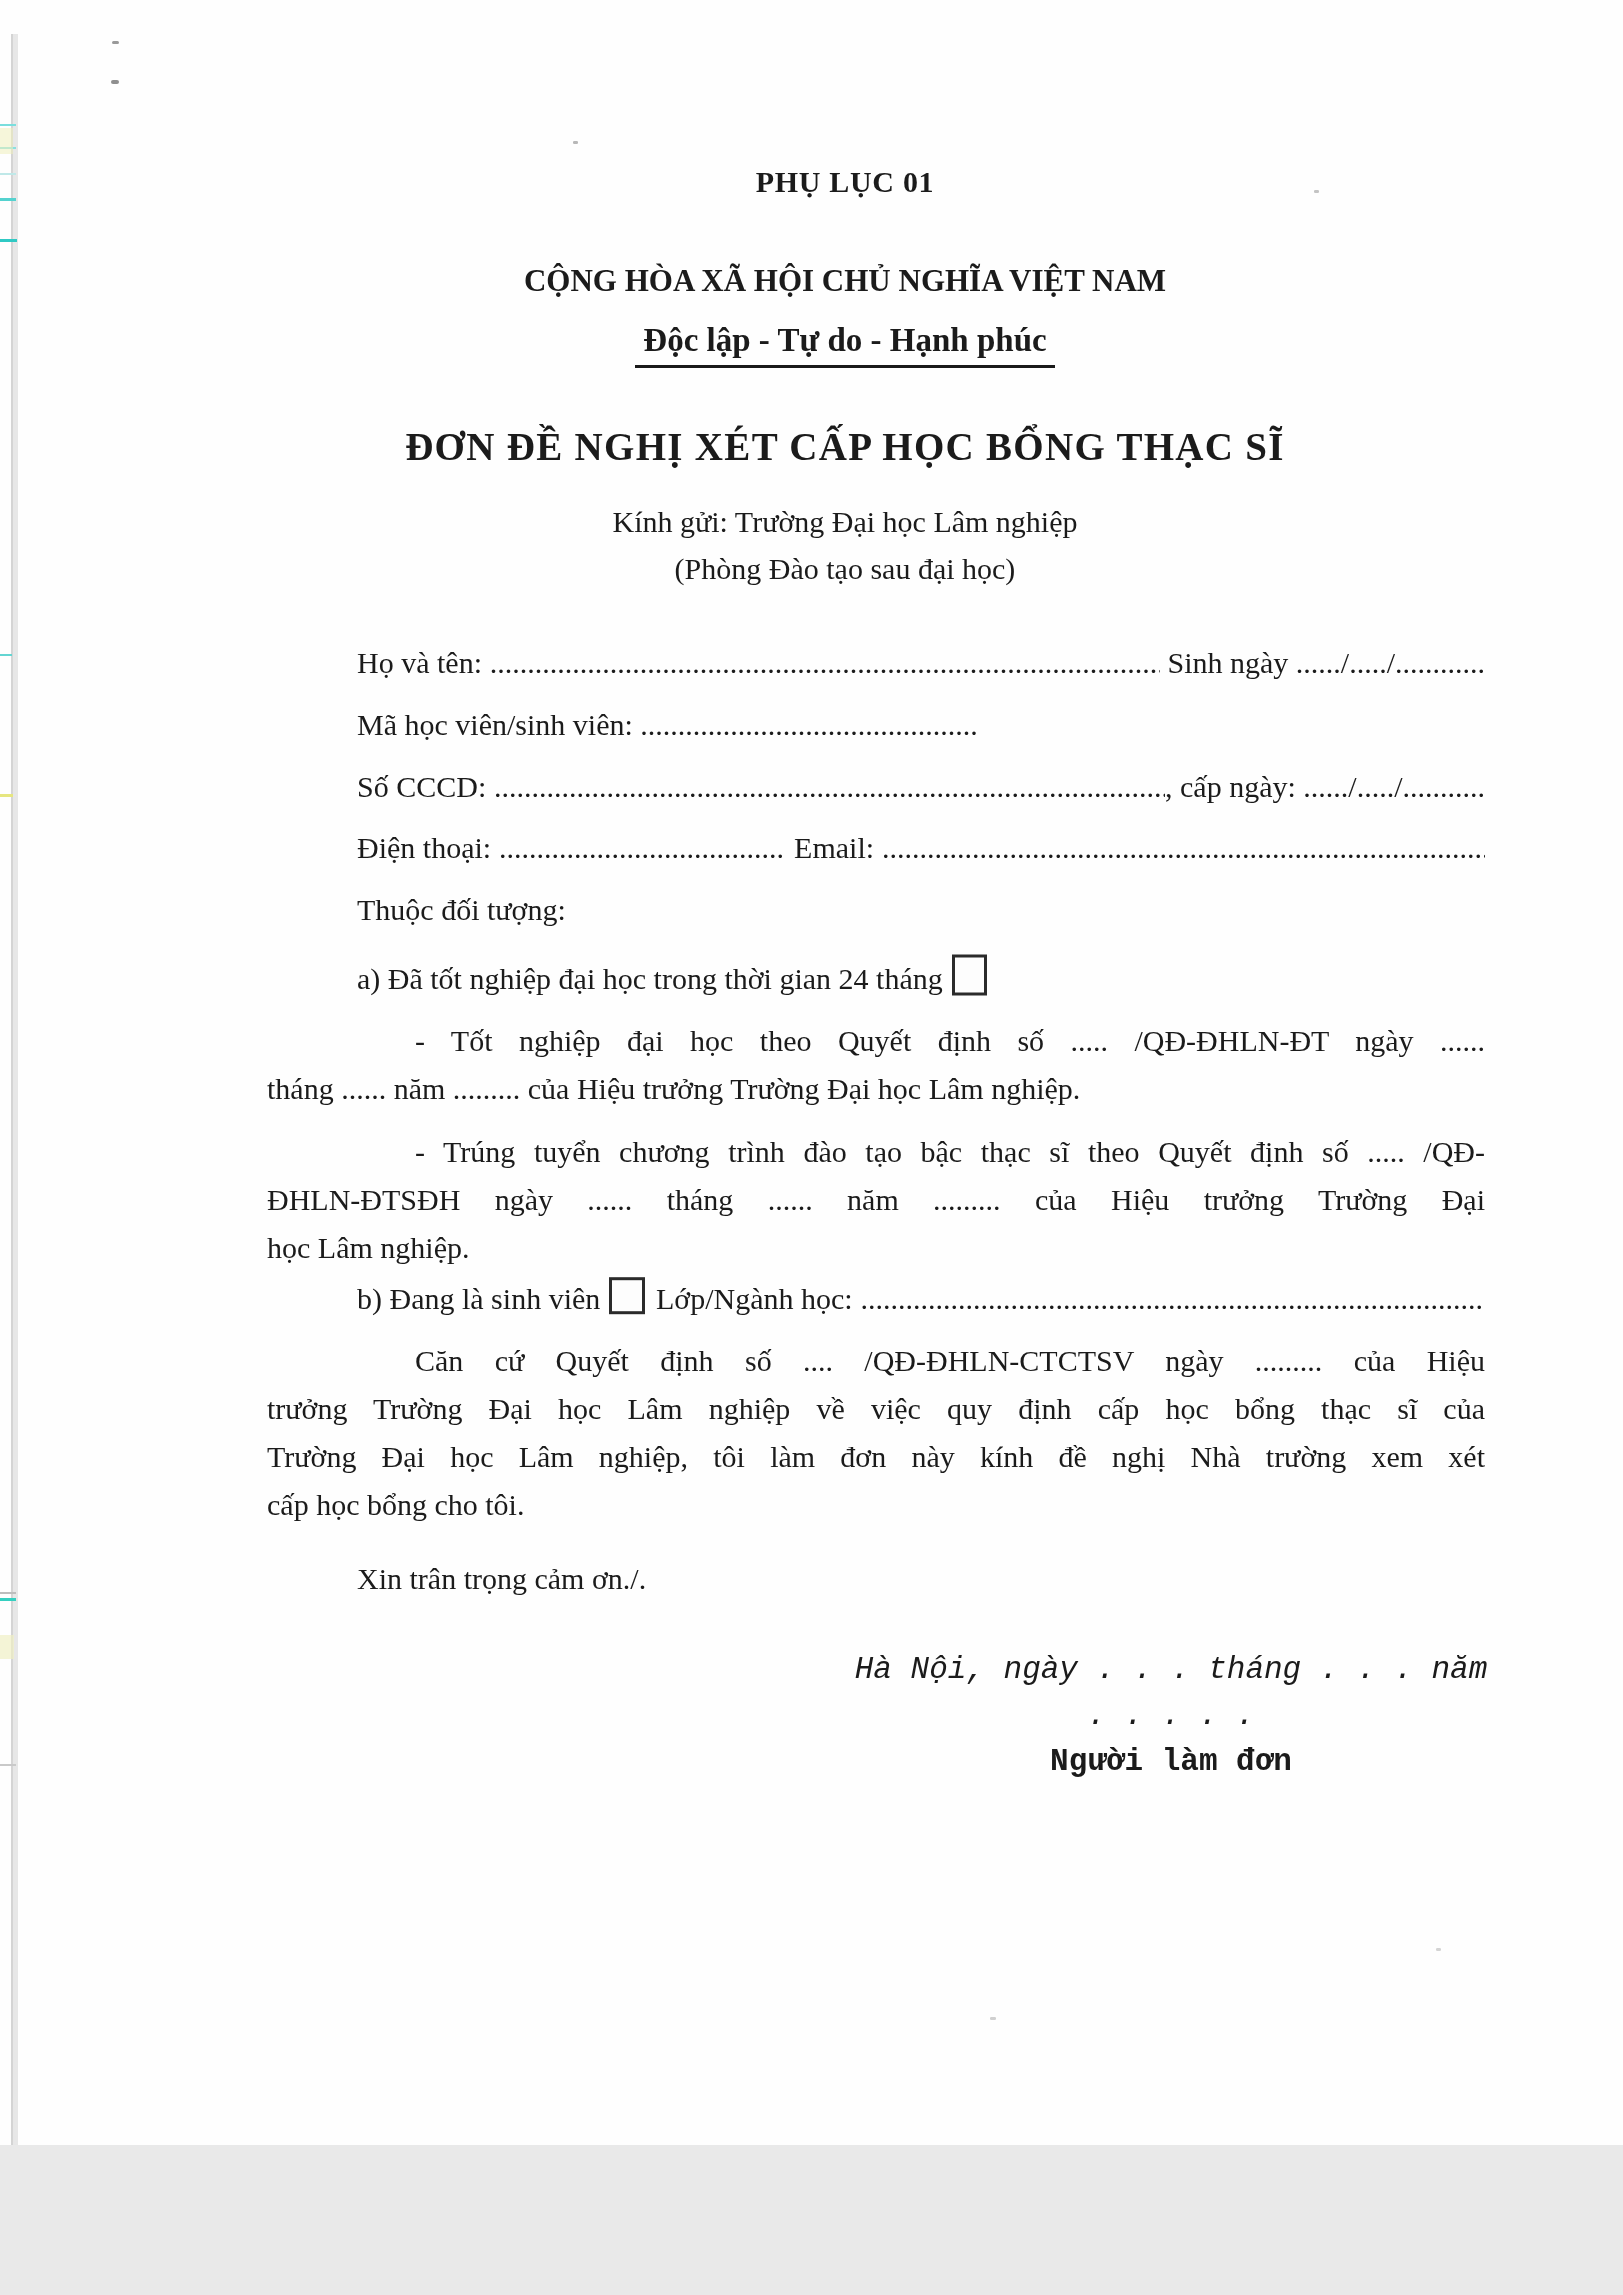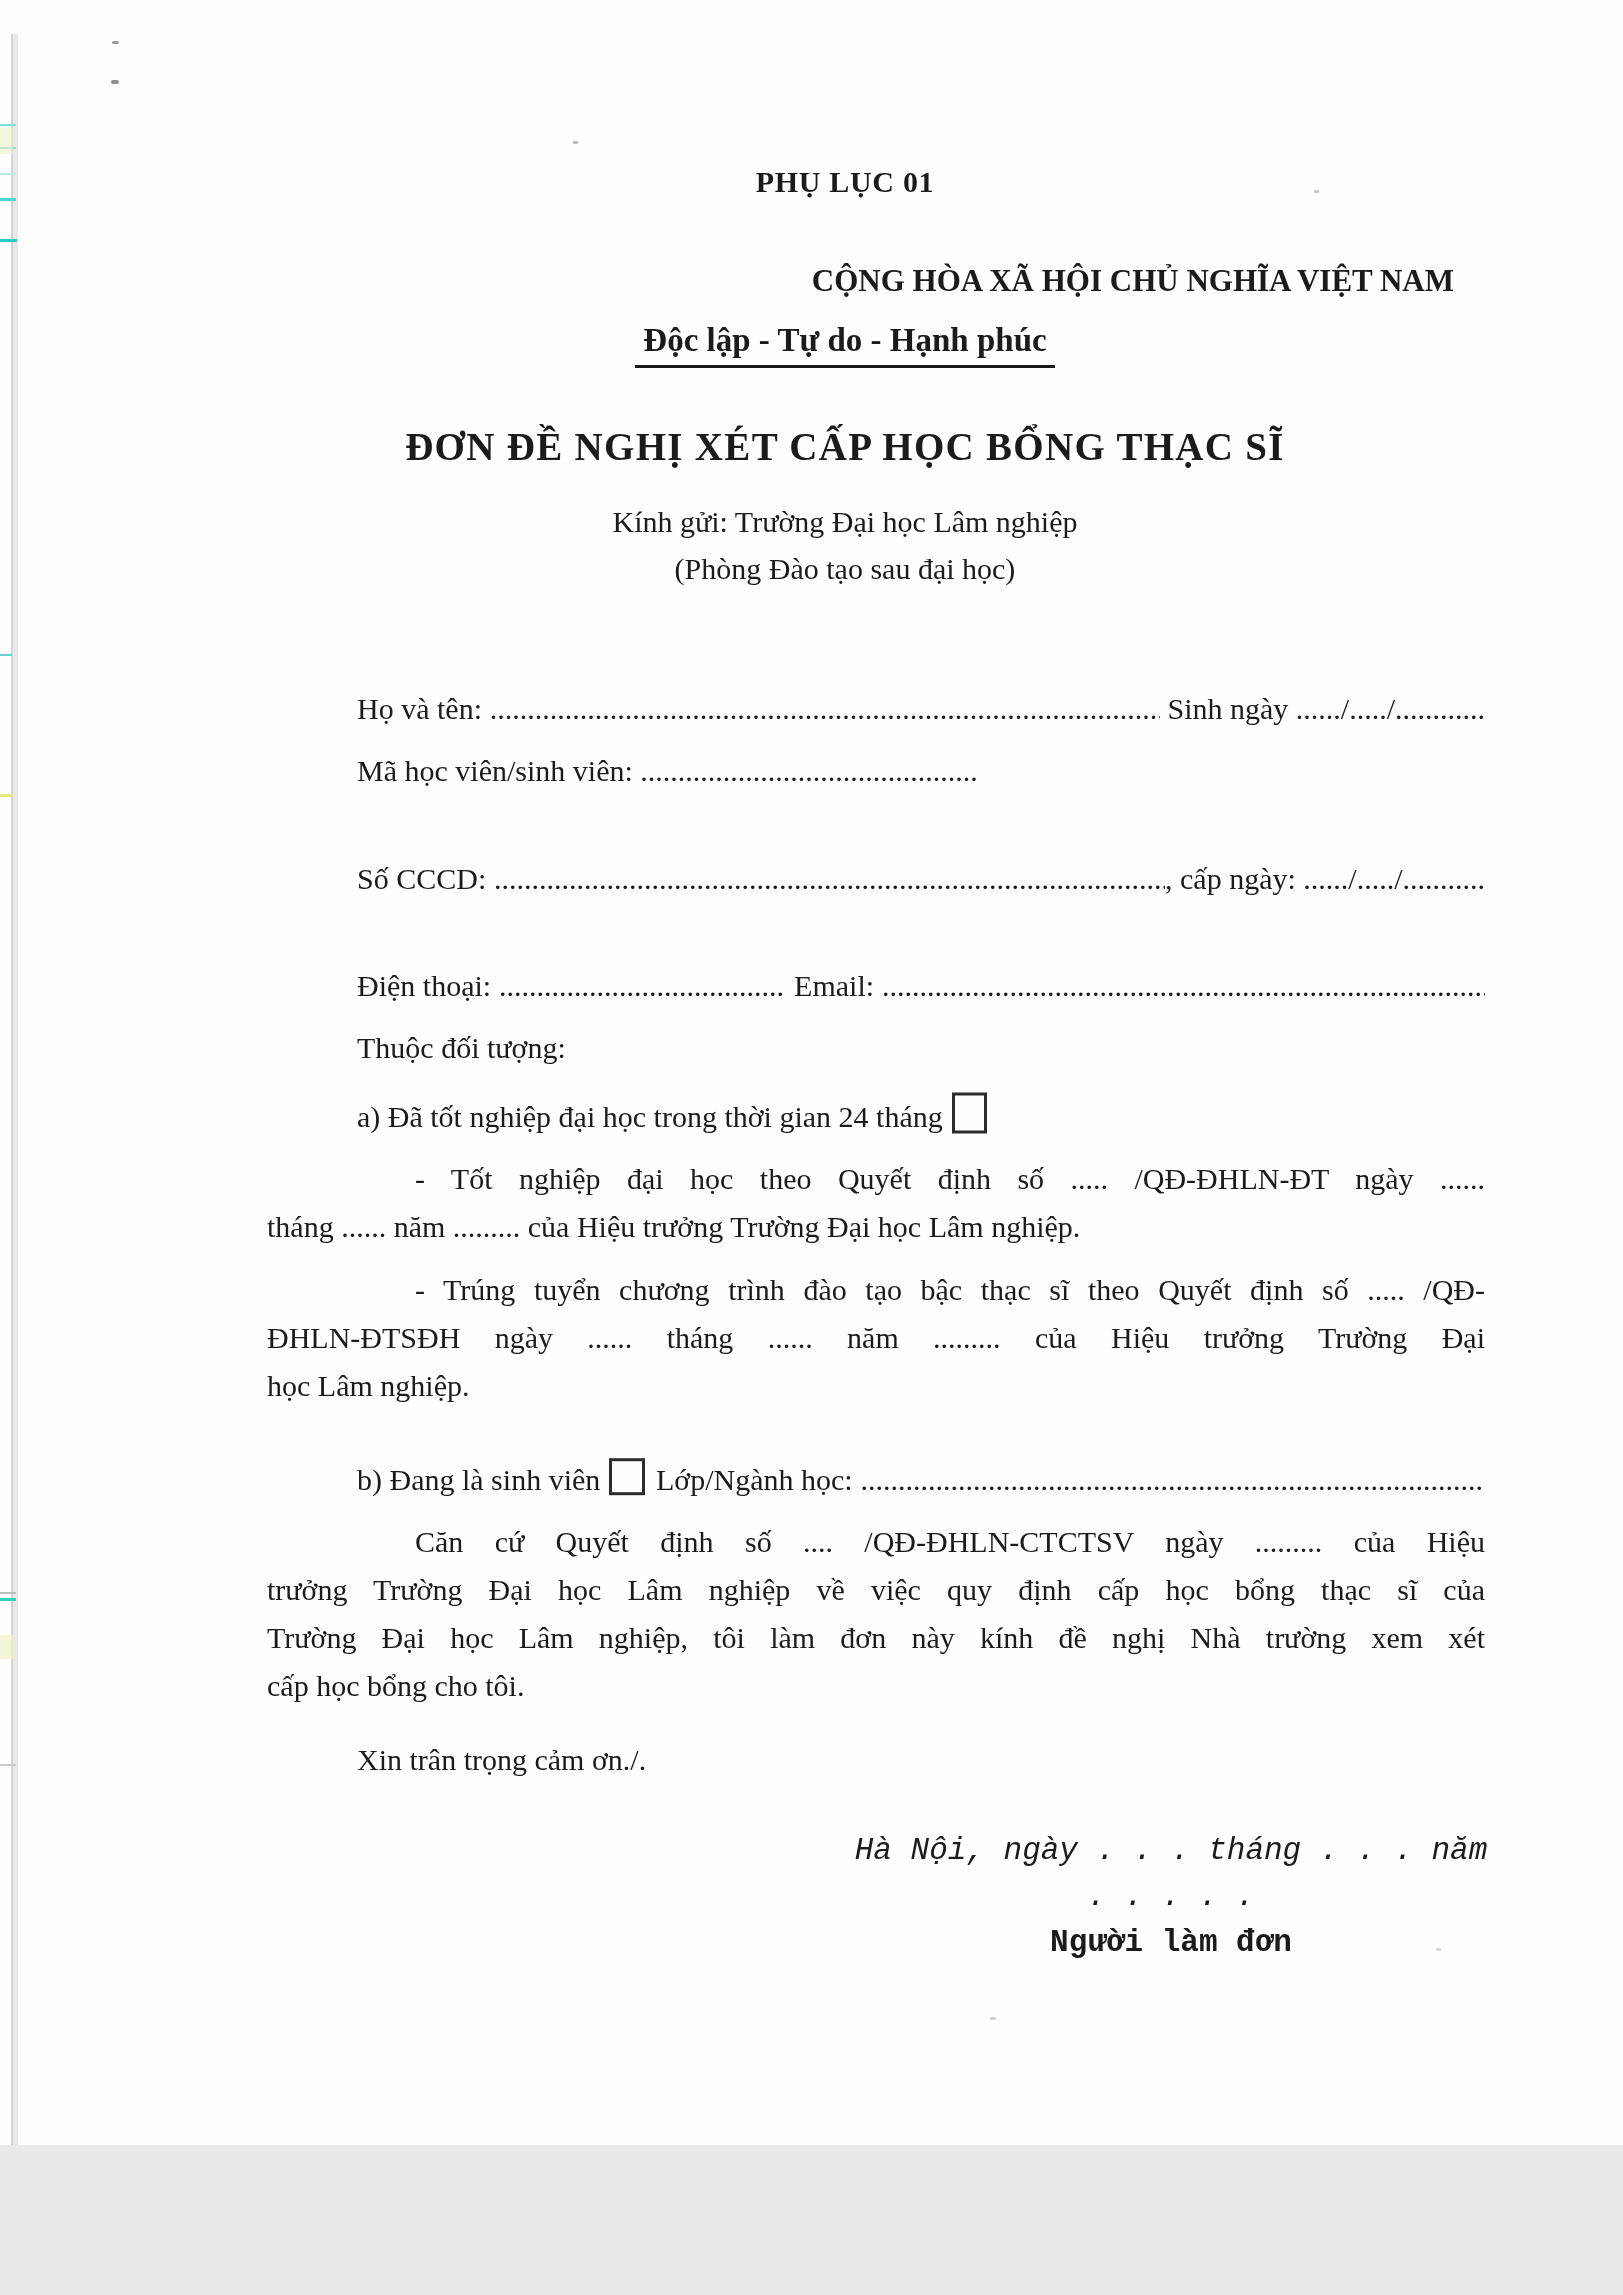--- a/index.html
+++ b/index.html
@@ -16,36 +16,36 @@
   .content {
     position: relative;
     padding: 158px 139px 0 267px;
     font-size: 30px;
     line-height: 48px;
   }
   .center { text-align: center; }
   .hshift { position: relative; left: -31px; }
 
   .appendix   { font-size: 30px; font-weight: bold; margin-bottom: 51px; letter-spacing: 0.7px; }
-  .country    { font-size: 31px; font-weight: bold; margin-bottom: 11.8px; text-align: right; }
+  .country    { font-size: 31px; font-weight: bold; margin-bottom: 11.8px; }
   .motto-wrap { margin-bottom: 56px; }
   .motto {
     display: inline-block;
     font-size: 33px; font-weight: bold;
     padding: 0 7.9px 6.5px 7.9px;
     border-bottom: 3.9px solid #1a1a1a;
     line-height: 38px;
   }
   .doc-title  { font-size: 39px; font-weight: bold; letter-spacing: 1.3px; margin-bottom: 28px; line-height: 46px; }
   .recipient  { font-size: 30px; line-height: 47px; }
   .recipient-block { margin-bottom: 47px; }
 
   .form-line { margin-left: 90px; margin-bottom: 13.7px; white-space: nowrap; }
   .flexline  { display: flex; align-items: baseline; }
-  .flexline span { white-space: nowrap; margin-top: 46px; }
+  .flexline span { white-space: nowrap; }
   .leader { flex: 1 1 0px; overflow: hidden; white-space: nowrap; }
   .leader.g2 { flex-grow: 2.1; }
   .gap-l { margin-left: 7.9px; }
   .gap-r { margin-right: 7.9px; }
 
   .checkbox {
     display: inline-block;
     width: 29px; height: 35px;
     border: 3.9px solid #2b2b2b;
     background: #fdfdfd;

